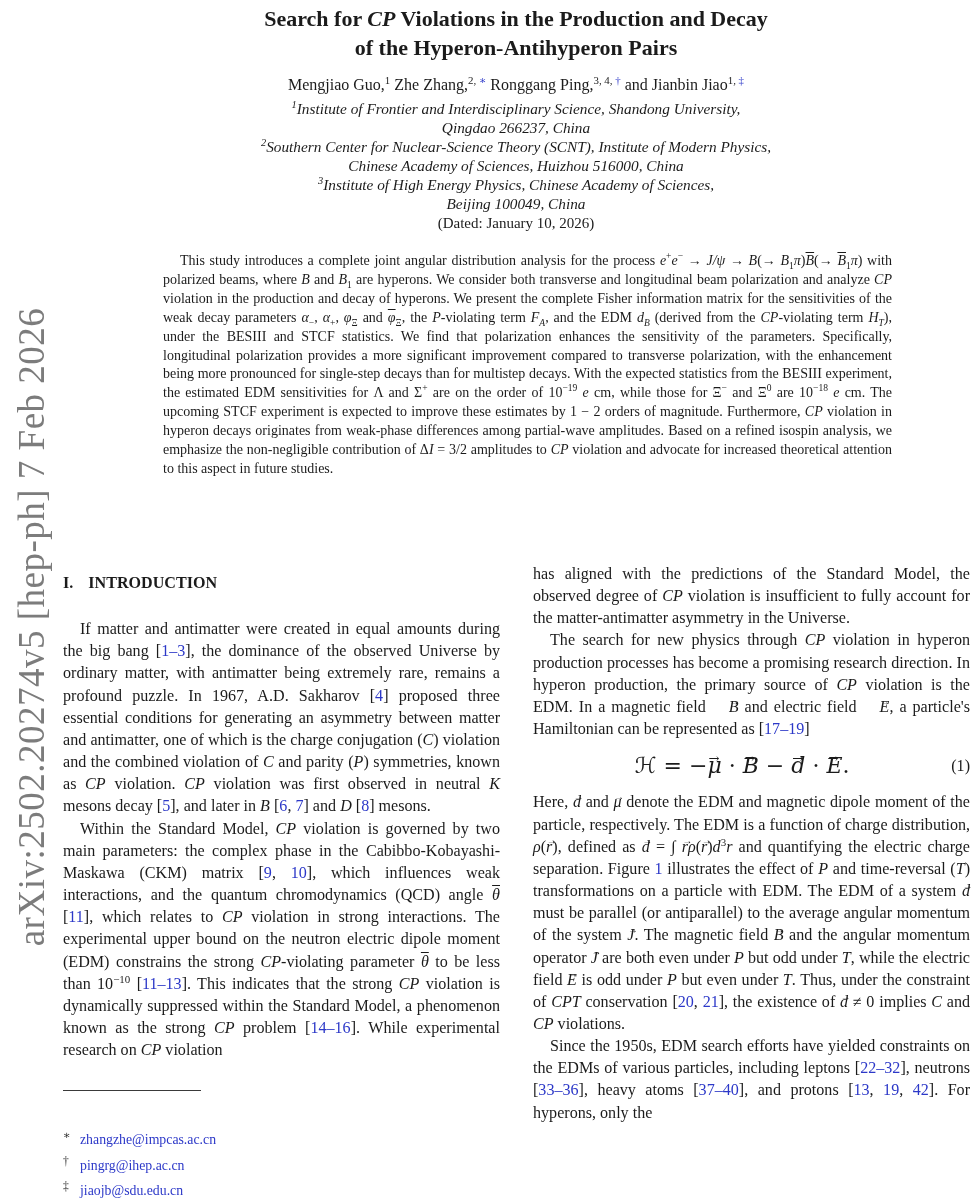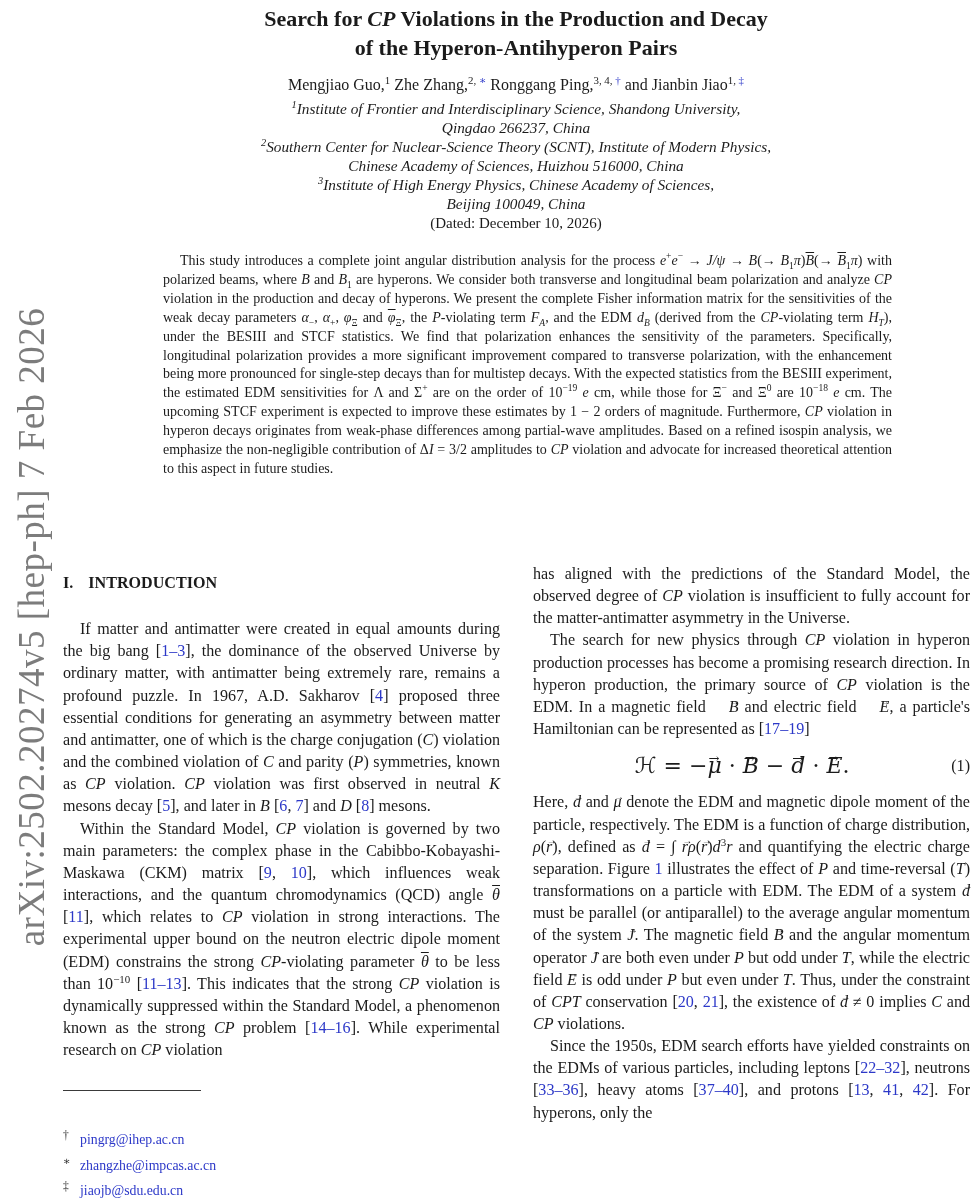--- a/index.html
+++ b/index.html
@@ -65,21 +65,21 @@
   </div>
   <div class="authors">Mengjiao Guo,<sup>1</sup> Zhe Zhang,<sup>2, <span class="l">∗</span></sup> Ronggang Ping,<sup>3, 4, <span class="l">†</span></sup> and Jianbin Jiao<sup>1, <span class="l">‡</span></sup></div>
   <div class="affils">
     <div class="affil-line"><sup>1</sup>Institute of Frontier and Interdisciplinary Science, Shandong University,</div>
     <div class="affil-line">Qingdao 266237, China</div>
     <div class="affil-line"><sup>2</sup>Southern Center for Nuclear-Science Theory (SCNT), Institute of Modern Physics,</div>
     <div class="affil-line">Chinese Academy of Sciences, Huizhou 516000, China</div>
     <div class="affil-line"><sup>3</sup>Institute of High Energy Physics, Chinese Academy of Sciences,</div>
     <div class="affil-line">Beijing 100049, China</div>
   </div>
-  <div class="dated">(Dated: December 10, 2026)</div>
+  <div class="dated">(Dated: January 10, 2026)</div>
 </div>
 
 <div class="abstract">
   <div class="par">This study introduces a complete joint angular distribution analysis for the process <i>e</i><sup>+</sup><i>e</i><sup>−</sup> → <i>J/ψ</i> → <i>B</i>(→ <i>B</i><sub>1</sub><i>π</i>)<span class="ob">B</span>(→ <span class="ob">B</span><sub>1</sub><i>π</i>) with polarized beams, where <i>B</i> and <i>B</i><sub>1</sub> are hyperons. We consider both transverse and longitudinal beam polarization and analyze <i>CP</i> violation in the production and decay of hyperons. We present the complete Fisher information matrix for the sensitivities of the weak decay parameters <i>α</i><sub>−</sub>, <i>α</i><sub>+</sub>, <i>φ</i><sub>Ξ</sub> and <span class="ob">φ</span><sub>Ξ</sub>, the <i>P</i>-violating term <i>F<sub>A</sub></i>, and the EDM <i>d<sub>B</sub></i> (derived from the <i>CP</i>-violating term <i>H<sub>T</sub></i>), under the BESIII and STCF statistics. We find that polarization enhances the sensitivity of the parameters. Specifically, longitudinal polarization provides a more significant improvement compared to transverse polarization, with the enhancement being more pronounced for single-step decays than for multistep decays. With the expected statistics from the BESIII experiment, the estimated EDM sensitivities for Λ and Σ<sup>+</sup> are on the order of 10<sup>−19</sup> <i>e</i> cm, while those for Ξ<sup>−</sup> and Ξ<sup>0</sup> are 10<sup>−18</sup> <i>e</i> cm. The upcoming STCF experiment is expected to improve these estimates by 1 − 2 orders of magnitude. Furthermore, <i>CP</i> violation in hyperon decays originates from weak-phase differences among partial-wave amplitudes. Based on a refined isospin analysis, we emphasize the non-negligible contribution of Δ<i>I</i> = 3/2 amplitudes to <i>CP</i> violation and advocate for increased theoretical attention to this aspect in future studies.</div>
 </div>
 
 <div class="columns">
   <div class="col">
     <div class="sec-head">
       <span>I.</span><span class="sec-gap"></span><span>INTRODUCTION</span>
@@ -88,28 +88,28 @@
     <p class="par">Within the Standard Model, <i>CP</i> violation is governed by two main parameters: the complex phase in the Cabibbo-Kobayashi-Maskawa (CKM) matrix [<span class="l">9</span>, <span class="l">10</span>], which influences weak interactions, and the quantum chromodynamics (QCD) angle <span class="ob">θ</span> [<span class="l">11</span>], which relates to <i>CP</i> violation in strong interactions. The experimental upper bound on the neutron electric dipole moment (EDM) constrains the strong <i>CP</i>-violating parameter <span class="ob">θ</span> to be less than 10<sup>−10</sup> [<span class="l">11–13</span>]. This indicates that the strong <i>CP</i> violation is dynamically suppressed within the Standard Model, a phenomenon known as the strong <i>CP</i> problem [<span class="l">14–16</span>]. While experimental research on <i>CP</i> violation</p>
   </div>
   <div class="col">
     <p class="par noindent">has aligned with the predictions of the Standard Model, the observed degree of <i>CP</i> violation is insufficient to fully account for the matter-antimatter asymmetry in the Universe.</p>
     <p class="par">The search for new physics through <i>CP</i> violation in hyperon production processes has become a promising research direction. In hyperon production, the primary source of <i>CP</i> violation is the EDM. In a magnetic field <span class="v">B</span> and electric field <span class="v">E</span>, a particle's Hamiltonian can be represented as [<span class="l">17–19</span>]</p>
     <div class="eq-row">
       <span class="eq-body">ℋ = −<span class="v">μ</span> · <span class="v">B</span> − <span class="v">d</span> · <span class="v">E</span>.</span>
       <span class="eq-num">(1)</span>
     </div>
     <p class="par noindent">Here, <span class="v">d</span> and <span class="v">μ</span> denote the EDM and magnetic dipole moment of the particle, respectively. The EDM is a function of charge distribution, <i>ρ</i>(<span class="v">r</span>), defined as <span class="v">d</span> = ∫ <span class="v">r</span><i>ρ</i>(<span class="v">r</span>)<i>d</i><sup>3</sup><i>r</i> and quantifying the electric charge separation. Figure <span class="l">1</span> illustrates the effect of <i>P</i> and time-reversal (<i>T</i>) transformations on a particle with EDM. The EDM of a system <span class="v">d</span> must be parallel (or antiparallel) to the average angular momentum of the system <span class="v">J</span>. The magnetic field <span class="v">B</span> and the angular momentum operator <span class="v">J</span> are both even under <i>P</i> but odd under <i>T</i>, while the electric field <span class="v">E</span> is odd under <i>P</i> but even under <i>T</i>. Thus, under the constraint of <i>CPT</i> conservation [<span class="l">20</span>, <span class="l">21</span>], the existence of <span class="v">d</span> ≠ 0 implies <i>C</i> and <i>CP</i> violations.</p>
-    <p class="par">Since the 1950s, EDM search efforts have yielded constraints on the EDMs of various particles, including leptons [<span class="l">22–32</span>], neutrons [<span class="l">33–36</span>], heavy atoms [<span class="l">37–40</span>], and protons [<span class="l">13</span>, <span class="l">41</span>, <span class="l">42</span>]. For hyperons, only the</p>
+    <p class="par">Since the 1950s, EDM search efforts have yielded constraints on the EDMs of various particles, including leptons [<span class="l">22–32</span>], neutrons [<span class="l">33–36</span>], heavy atoms [<span class="l">37–40</span>], and protons [<span class="l">13</span>, <span class="l">19</span>, <span class="l">42</span>]. For hyperons, only the</p>
   </div>
 </div>
 
 <div class="fnblock">
   <hr class="fnrule">
   <div class="fn">
-    <span class="fn-sym">†</span><a class="fn-email">pingrg@ihep.ac.cn</a>
+    <span class="fn-sym">∗</span><a class="fn-email">zhangzhe@impcas.ac.cn</a>
   </div>
   <div class="fn">
-    <span class="fn-sym">∗</span><a class="fn-email">zhangzhe@impcas.ac.cn</a>
+    <span class="fn-sym">†</span><a class="fn-email">pingrg@ihep.ac.cn</a>
   </div>
   <div class="fn">
     <span class="fn-sym">‡</span><a class="fn-email">jiaojb@sdu.edu.cn</a>
   </div>
 </div>
 
 </body></html>

